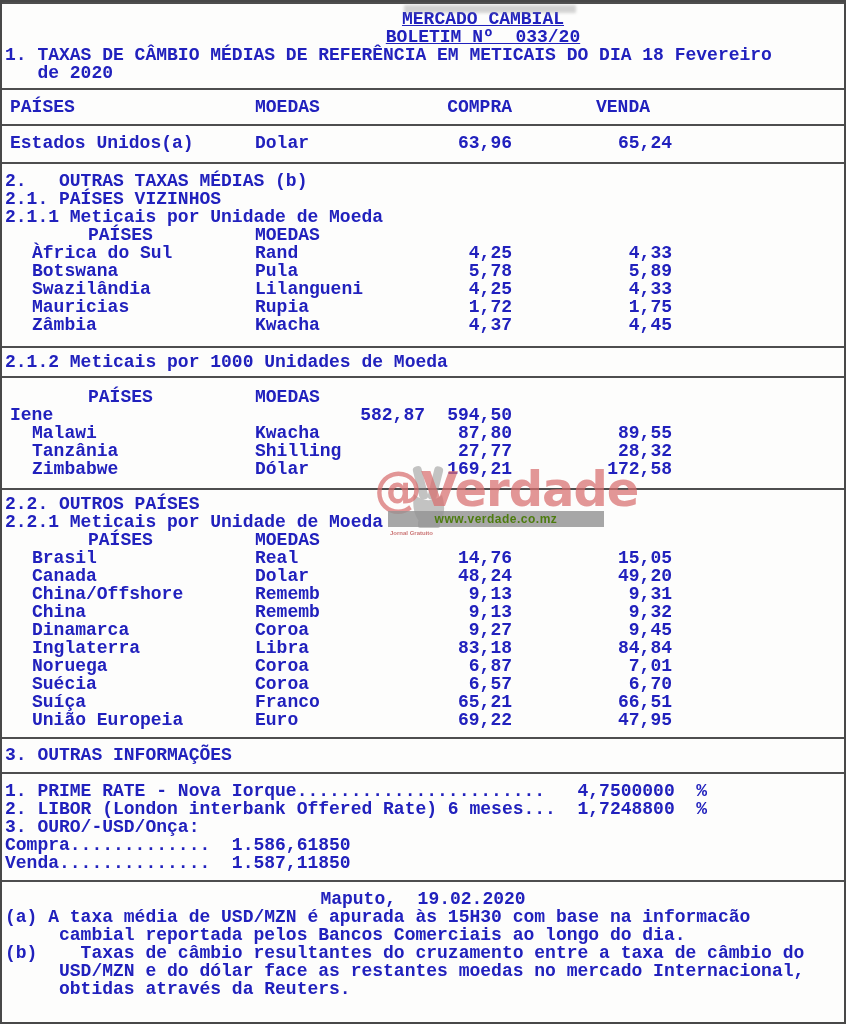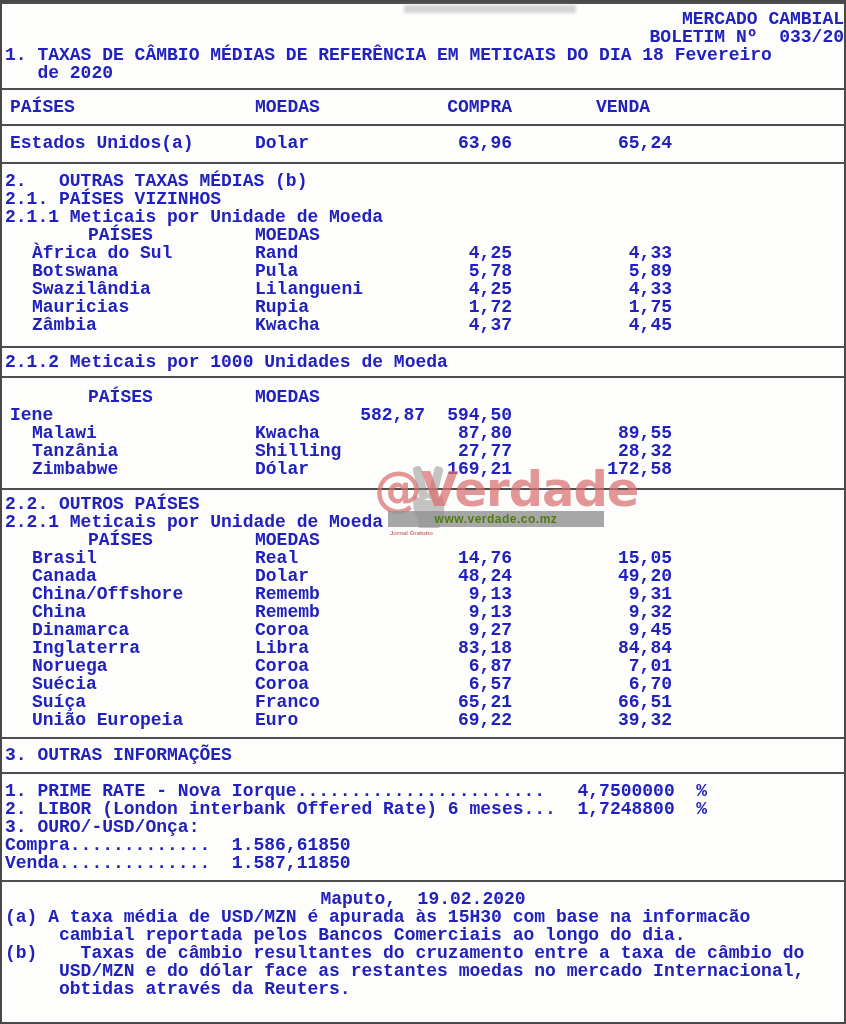--- a/index.html
+++ b/index.html
@@ -23,21 +23,21 @@
   .sec-usd{padding:8px 0 10px;}
   .sec-2{padding:8px 0 12px;}
   .sec-212t{padding:5px 0;}
   .sec-212{padding:10px 0;}
   .sec-22{padding:5px 0 8px;}
   .sec-3t{padding:7px 0 8px;}
   .sec-3{padding:8px 0;}
   .sec-footer{padding:8px 0;}
   .line{white-space:pre;padding-left:3px;}
   .center{text-align:center;padding-left:0;}
-  .title-center{text-align:right;padding-left:120px;}
+  .title-center{text-align:center;padding-left:120px;text-decoration:underline;}
   .cambios{padding-left:487px;white-space:pre;}
   .row{display:grid;grid-template-columns:245px 170px 87px 160px;padding-left:8px;}
   .row span{white-space:pre;}
   .c-buy,.c-sell{text-align:right;}
   .hdrrow .c-buy{text-align:right;}
   .hdrrow .c-sell{text-align:left;padding-left:84px;}
   .indent .c-country{padding-left:22px;}
   .subhdr .c-country{padding-left:78px;}
   
   .ghost{position:absolute;left:402px;top:3px;width:172px;height:8px;
@@ -230,21 +230,21 @@
     <div class="row indent">
       <span class="c-country">Suíça</span>
       <span class="c-cur">Franco</span>
       <span class="c-buy">65,21</span>
       <span class="c-sell">66,51</span>
     </div>
     <div class="row indent">
       <span class="c-country">União Europeia</span>
       <span class="c-cur">Euro</span>
       <span class="c-buy">69,22</span>
-      <span class="c-sell">39,32</span>
+      <span class="c-sell">47,95</span>
     </div>
   </div>
 
   <div class="sec sec-3t">
     <div class="line">3. OUTRAS INFORMAÇÕES</div>
   </div>
 
   <div class="sec sec-3">
     <div class="line">1. PRIME RATE - Nova Iorque.......................   4,7500000  %</div>
     <div class="line">2. LIBOR (London interbank Offered Rate) 6 meses...  1,7248800  %</div>

